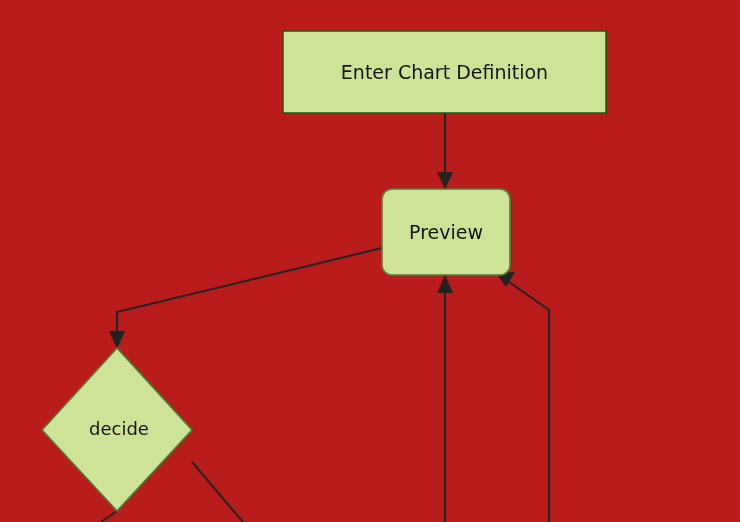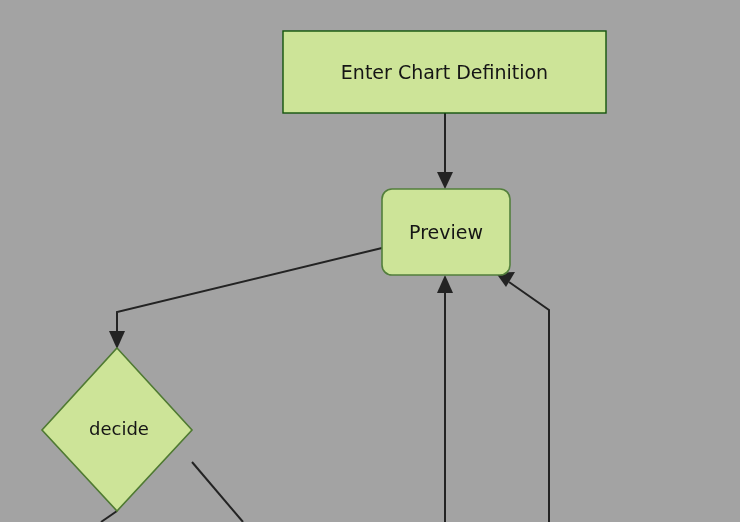--- a/index.html
+++ b/index.html
@@ -10,21 +10,21 @@
   body {
     width: 740px;
     height: 522px;
     overflow: hidden;
     font-family: "DejaVu Sans", "Liberation Sans", sans-serif;
   }
   #diagram-root {
     position: relative;
     width: 740px;
     height: 522px;
-    background: #a3a3a3;
+    background: #b91c1c;
   }
   svg#flowchart {
     display: block;
     width: 740px;
     height: 522px;
   }
   .node-shape {
     fill: #cde498;
     stroke: #13540c;
     stroke-width: 1.4px;

